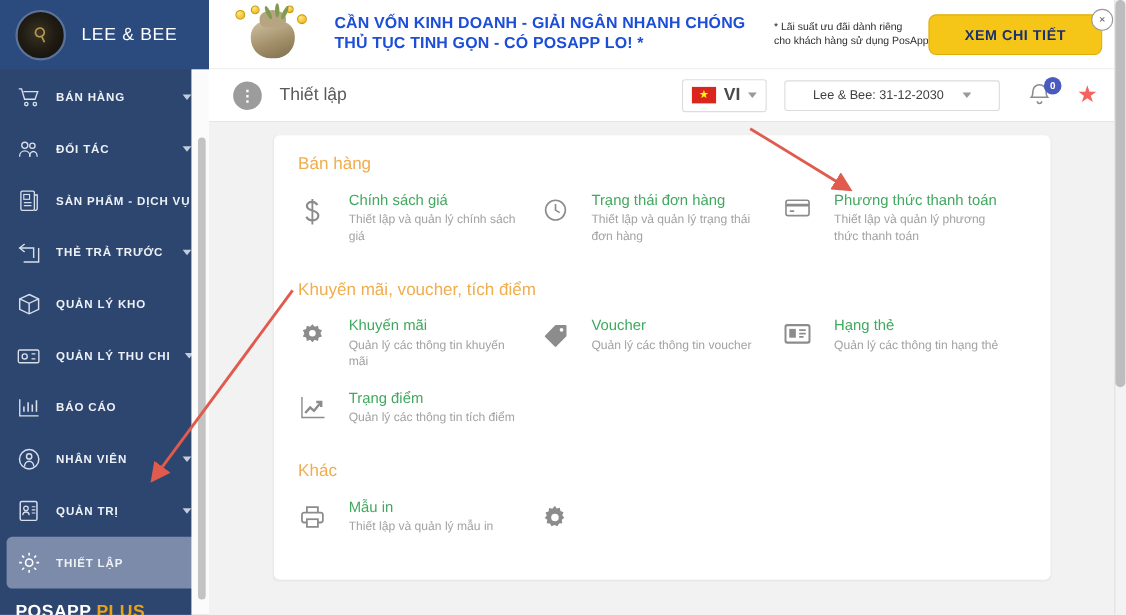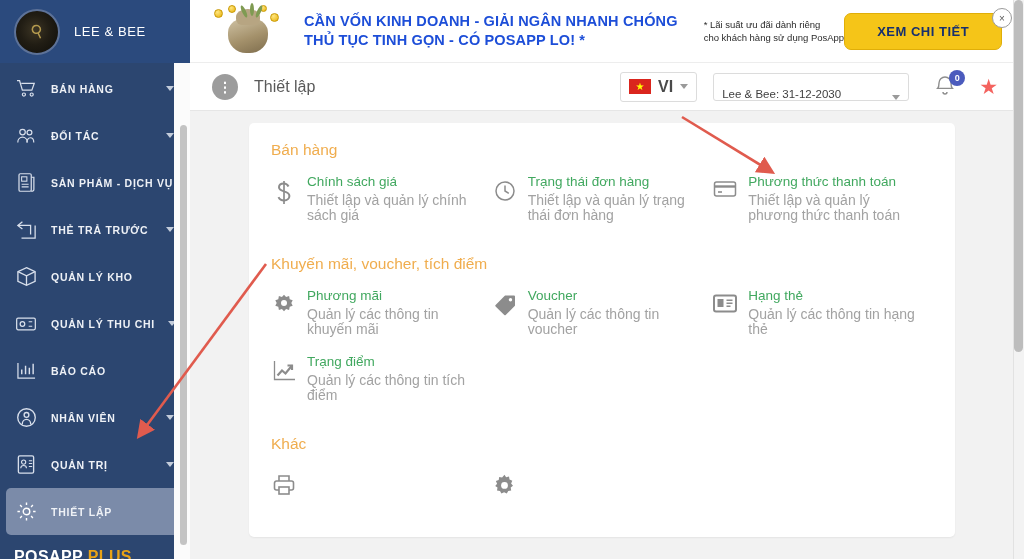--- a/index.html
+++ b/index.html
@@ -24,21 +24,21 @@
     background:radial-gradient(circle at 45% 45%, #3c3524 0%, #211d14 45%, #0d0c08 100%);
     border:2px solid #5d7298;
     display:flex; align-items:center; justify-content:center;
     flex:0 0 auto;
   }
   #brand-logo .key{
     font-size:17px; color:#b49a4e; line-height:1;
     transform:rotate(-25deg);
   }
   #brand-name{
-    color:#fff; font-size:13px; letter-spacing:.6px; font-weight:400;
+    color:#fff; font-size:16px; letter-spacing:.6px; font-weight:400;
   }
 
   #nav{ padding-top:2px; }
   .nav-item{
     display:flex; align-items:center; height:47px;
     padding:0 12px 0 14px; gap:13px; position:relative; cursor:pointer;
   }
   .nav-item.active{
     background:#7b8ba9; border-radius:5px;
     margin:0 6px; padding-left:8px;
@@ -153,21 +153,21 @@
   }
   #flag .star{ color:#ffff00; font-size:10px; line-height:1; }
   #lang-code{ font-size:16px; color:#4a4a4a; font-weight:bold; }
   .mini-caret{
     width:0;height:0;border-left:4px solid transparent;
     border-right:4px solid transparent;border-top:5px solid #9a9a9a;
   }
   #shop-select{
     margin-left:16px; width:196px; height:28px;
     border:1px solid #dcdcdc; border-radius:3px; background:#fff;
-    display:flex; align-items:flex-end; padding:0 8px; cursor:pointer;
+    display:flex; align-items:center; padding:0 25px; cursor:pointer;
   }
   #shop-label{ font-size:11.5px; color:#3f3f3f; flex:1 1 auto; }
   #bell-wrap{
     margin-left:26px; position:relative; width:24px; height:26px;
     cursor:pointer; flex:0 0 auto;
   }
   #bell-badge{
     position:absolute; right:-6px; top:-4px;
     min-width:16px; height:16px; border-radius:50%;
     background:#4b5bbd; color:#fff; font-size:9px; font-weight:bold;
@@ -187,35 +187,35 @@
     position:absolute; left:59px; top:12px; width:706px;
     background:#fff; border-radius:5px; padding:18px 22px 24px 22px;
     box-shadow:0 1px 2px rgba(0,0,0,.06);
   }
   .sec-title{
     color:#f0ad4e; font-size:15.5px; font-weight:400; margin-bottom:14px;
   }
   .sec-title.spaced{ margin-top:16px; }
   .grid{ display:flex; flex-wrap:wrap; }
   .feat{
-    width:33.33%; display:flex; gap:10px; margin-bottom:16px;
+    width:33.33%; display:flex; gap:20px; margin-bottom:16px;
     padding-right:14px; cursor:pointer;
   }
   .feat-ico{
     width:26px; flex:0 0 auto; color:#8c8c8c;
     display:flex; align-items:flex-start; justify-content:center;
     padding-top:7px;
   }
   .feat-ico svg{ display:block; }
   .feat-body{ flex:1 1 auto; min-width:0; }
   .feat-title{
     color:#41a85f; font-size:13.5px; line-height:18px; margin-bottom:2px;
   }
   .feat-desc{
-    color:#a2a2a2; font-size:14px; line-height:15px;
+    color:#a2a2a2; font-size:11px; line-height:15px;
   }
 
   
   #page-scroll{
     position:absolute; right:0; top:0; width:11px; height:559px;
     background:#f3f3f3; border-left:1px solid #e2e2e2;
   }
   #page-scroll-thumb{
     position:absolute; right:1px; top:0; width:9px; height:352px;
     background:#bdbdbd; border-radius:5px;
@@ -475,21 +475,21 @@
     <div class="grid">
 
       <div class="feat">
         <span class="feat-ico">
           <svg width="22" height="22" viewBox="0 0 22 22" fill="currentColor">
             <path d="M11 0.8l2.1 2.3 3-1 0.6 3.1 3 1-1.4 2.8 1.4 2.8-3 1-0.6 3.1-3-1L11 17.2 8.9 14.9l-3 1-0.6-3.1-3-1L3.7 9 2.3 6.2l3-1 0.6-3.1 3 1z"></path>
             <circle cx="11" cy="9" r="3" fill="#ffffff"></circle>
           </svg>
         </span>
         <div class="feat-body">
-          <div class="feat-title">Phương mãi</div>
+          <div class="feat-title">Khuyến mãi</div>
           <div class="feat-desc">Quản lý các thông tin khuyến mãi</div>
         </div>
       </div>
 
       <div class="feat">
         <span class="feat-ico">
           <svg width="22" height="22" viewBox="0 0 22 22" fill="currentColor">
             <path d="M11.2 1.5H20a1 1 0 0 1 1 1v8.8c0 .3-.1.5-.3.7l-9 9a1 1 0 0 1-1.4 0L1.6 12.4a1 1 0 0 1 0-1.4l8.9-9c.2-.2.4-.5.7-.5z"></path>
             <circle cx="16.5" cy="5.8" r="1.7" fill="#ffffff"></circle>
           </svg>
@@ -533,20 +533,24 @@
     <div class="grid">
 
       <div class="feat">
         <span class="feat-ico">
           <svg width="22" height="22" viewBox="0 0 22 22" fill="none" stroke="currentColor" stroke-width="1.6">
             <path d="M6 7V2h10v5"></path>
             <path d="M6 16H3.5a2 2 0 0 1-2-2V9a2 2 0 0 1 2-2h15a2 2 0 0 1 2 2v5a2 2 0 0 1-2 2H16"></path>
             <rect x="6" y="13" width="10" height="7" fill="#ffffff"></rect>
           </svg>
         </span>
+        <div class="feat-body">
+          <div class="feat-title">Mẫu in</div>
+          <div class="feat-desc">Thiết lập và quản lý mẫu in</div>
+        </div>
       </div>
 
       <div class="feat">
         <span class="feat-ico">
           <svg width="23" height="23" viewBox="0 0 23 23" fill="currentColor">
             <path d="M11.5 0.8l1.6 2.5 2.9-.7.5 3 2.8 1.1-1.2 2.7 1.9 2.3-2.3 1.9.5 3-3 .3-1.4 2.6-2.7-1.3-2.7 1.3-1.4-2.6-3-.3.5-3L2.2 12l1.9-2.3L2.9 7l2.8-1.1.5-3 2.9.7z"></path>
             <circle cx="11.5" cy="11.4" r="3.4" fill="#ffffff"></circle>
           </svg>
         </span>
       </div>

